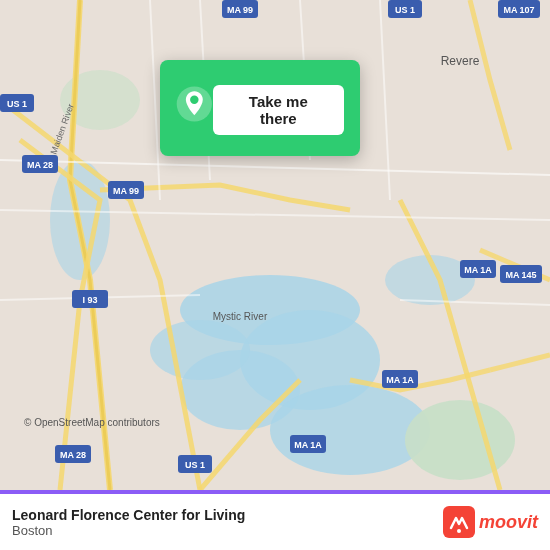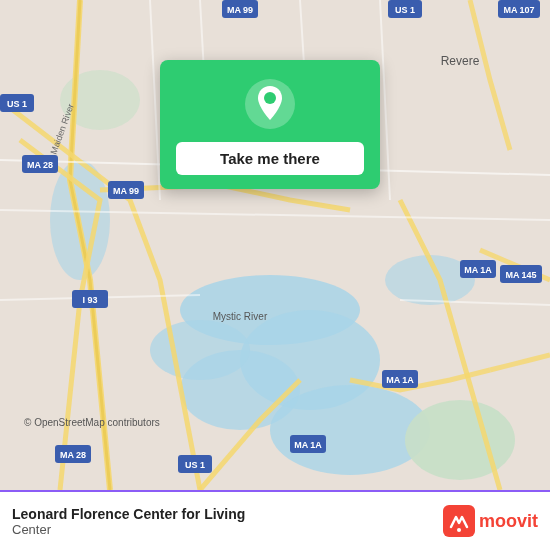--- a/index.html
+++ b/index.html
@@ -24,25 +24,25 @@
       position: absolute;
       top: 0; left: 0;
       width: 100%; height: 100%;
     }
 
     
     #card-overlay {
       position: absolute;
       top: 60px;
       left: 160px;
-      width: 220px;
+      width: 200px;
       background: #2ecc71;
       border-radius: 8px;
       display: flex;
-      flex-direction: column;
+      flex-direction: row;
       align-items: center;
       padding: 18px 16px 14px;
       box-shadow: 0 4px 16px rgba(0,0,0,0.25);
       z-index: 10;
     }
 
     #pin-icon {
       width: 52px;
       height: 52px;
       margin-bottom: 12px;
@@ -59,21 +59,21 @@
       cursor: pointer;
       width: 100%;
       text-align: center;
     }
 
     
     #bottom-bar {
       width: 550px;
       height: 60px;
       background: white;
-      border-top: 2px solid #8b5cf6;
+      border-top: 4px solid #8b5cf6;
       display: flex;
       align-items: center;
       justify-content: space-between;
       padding: 0 12px;
     }
 
     #attribution {
       font-size: 10px;
       color: #555;
       position: absolute;
@@ -107,20 +107,21 @@
 
     #moovit-icon {
       width: 32px;
       height: 32px;
     }
 
     #moovit-text {
       font-size: 18px;
       font-weight: 700;
       color: #f44336;
+      font-style: italic;
     }
   </style>
 </head>
 <body>
 
 <div id="map-container">
 
   <svg id="map-svg" viewBox="0 0 550 490" xmlns="http://www.w3.org/2000/svg">
 
     <rect width="550" height="490" fill="#e8e0d8"></rect>
@@ -216,21 +217,21 @@
 
     <button id="take-me-there-btn">Take me there</button>
   </div>
 
   <div id="attribution">© OpenStreetMap contributors</div>
 </div>
 
 <div id="bottom-bar">
   <div id="location-info">
     <span id="location-name">Leonard Florence Center for Living</span>
-    <span id="location-city">Center</span>
+    <span id="location-city">Boston</span>
   </div>
   <div id="moovit-logo">
 
     <svg id="moovit-icon" viewBox="0 0 32 32" xmlns="http://www.w3.org/2000/svg">
       <rect width="32" height="32" rx="6" fill="#f44336"></rect>
       <path d="M8 22 L13 12 L16 18 L19 12 L24 22" stroke="white" stroke-width="2.5" fill="none" stroke-linecap="round" stroke-linejoin="round"></path>
       <circle cx="16" cy="25" r="2" fill="white"></circle>
     </svg>
     <span id="moovit-text">moovit</span>
   </div>

